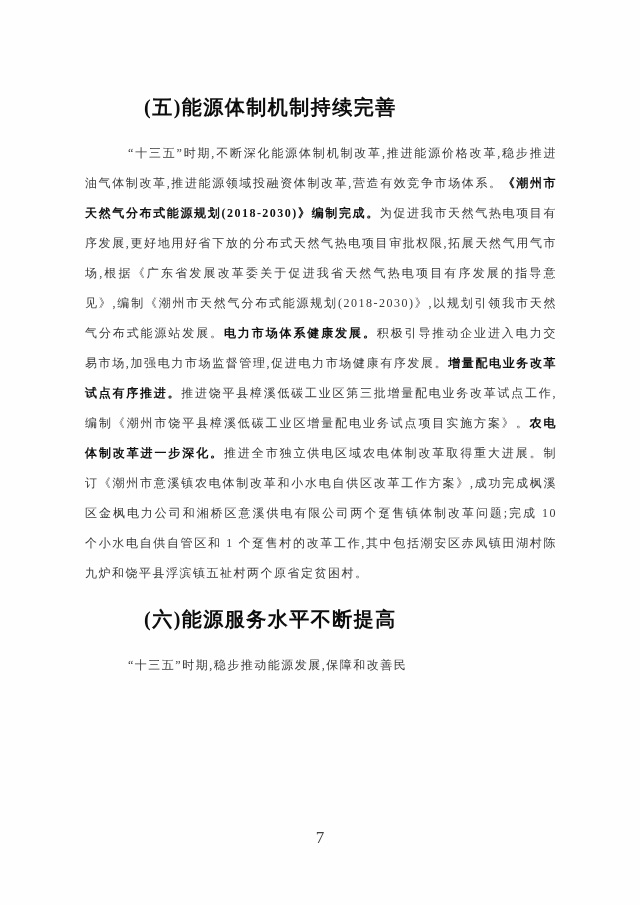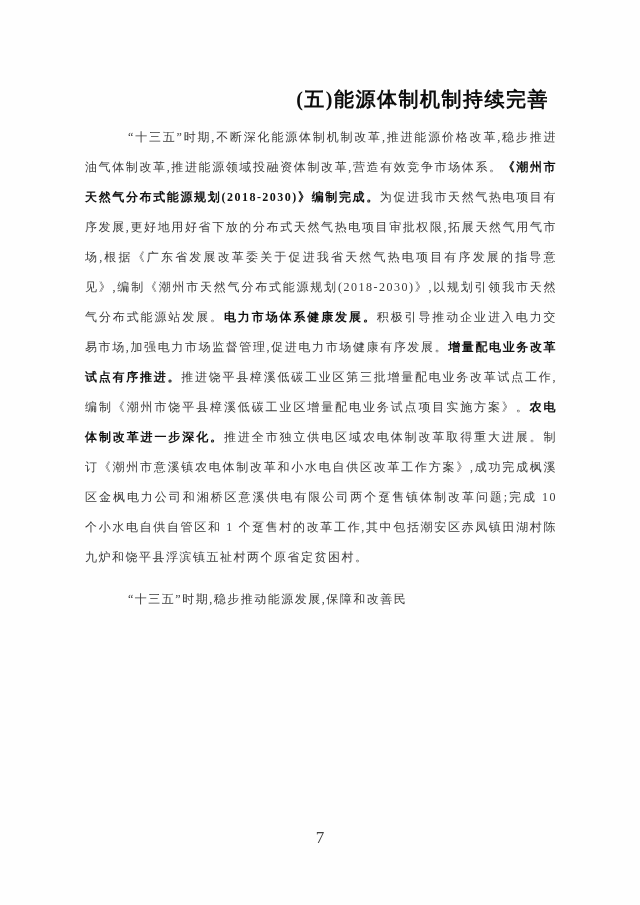--- a/index.html
+++ b/index.html
@@ -15,30 +15,29 @@
     overflow: hidden;
     font-family: "Liberation Serif", "DejaVu Serif", serif;
   }
   .content {
     position: absolute;
     left: 85px;
     top: 76px;
     width: 472px;
   }
   .section-heading {
-    margin: 8px;
+    margin: 16px;
     padding: 0;
     font-size: 20px;
     line-height: 30px;
     font-weight: 700;
     color: #0d0d0d;
     letter-spacing: 1.5px;
     text-indent: 43px;
     font-family: "Liberation Serif", "DejaVu Serif", serif;
-    text-align: right;
   }
   .para {
     margin: 0;
     padding: 0;
     font-size: 12px;
     line-height: 30px;
     color: #3a3a3a;
     letter-spacing: 1.5px;
     text-align: justify;
     text-indent: 43px;
@@ -66,19 +65,20 @@
 
 <div class="page">
   <div class="content">
 
     <section class="section section-5">
       <h3 class="section-heading">(五)能源体制机制持续完善</h3>
       <p class="para"><span>“十三五”时期,不断深化能源体制机制改革,推进能源价格改革,稳步推进油气体制改革,推进能源领域投融资体制改革,营造有效竞争市场体系。</span><span class="b">《潮州市天然气分布式能源规划(2018-2030)》编制完成。</span><span>为促进我市天然气热电项目有序发展,更好地用好省下放的分布式天然气热电项目审批权限,拓展天然气用气市场,根据《广东省发展改革委关于促进我省天然气热电项目有序发展的指导意见》,编制《潮州市天然气分布式能源规划(2018-2030)》,以规划引领我市天然气分布式能源站发展。</span><span class="b">电力市场体系健康发展。</span><span>积极引导推动企业进入电力交易市场,加强电力市场监督管理,促进电力市场健康有序发展。</span><span class="b">增量配电业务改革试点有序推进。</span><span>推进饶平县樟溪低碳工业区第三批增量配电业务改革试点工作,编制《潮州市饶平县樟溪低碳工业区增量配电业务试点项目实施方案》。</span><span class="b">农电体制改革进一步深化。</span><span>推进全市独立供电区域农电体制改革取得重大进展。制订《潮州市意溪镇农电体制改革和小水电自供区改革工作方案》,成功完成枫溪区金枫电力公司和湘桥区意溪供电有限公司两个趸售镇体制改革问题;完成 10 个小水电自供自管区和 1 个趸售村的改革工作,其中包括潮安区赤凤镇田湖村陈九炉和饶平县浮滨镇五祉村两个原省定贫困村。</span></p>
     </section>
 
     <section class="section section-6">
+      <h3 class="section-heading">(六)能源服务水平不断提高</h3>
       <p class="para"><span>“十三五”时期,稳步推动能源发展,保障和改善民</span></p>
     </section>
 
   </div>
 
   <div class="page-number">7</div>
 </div>
 
 </body></html>

